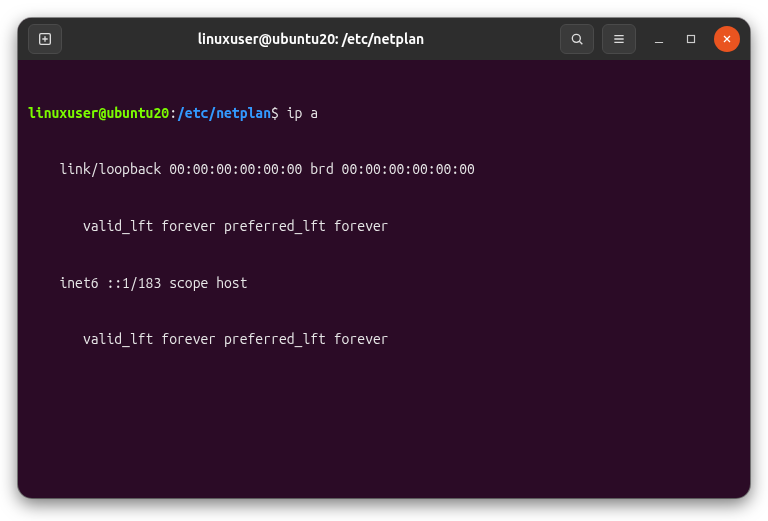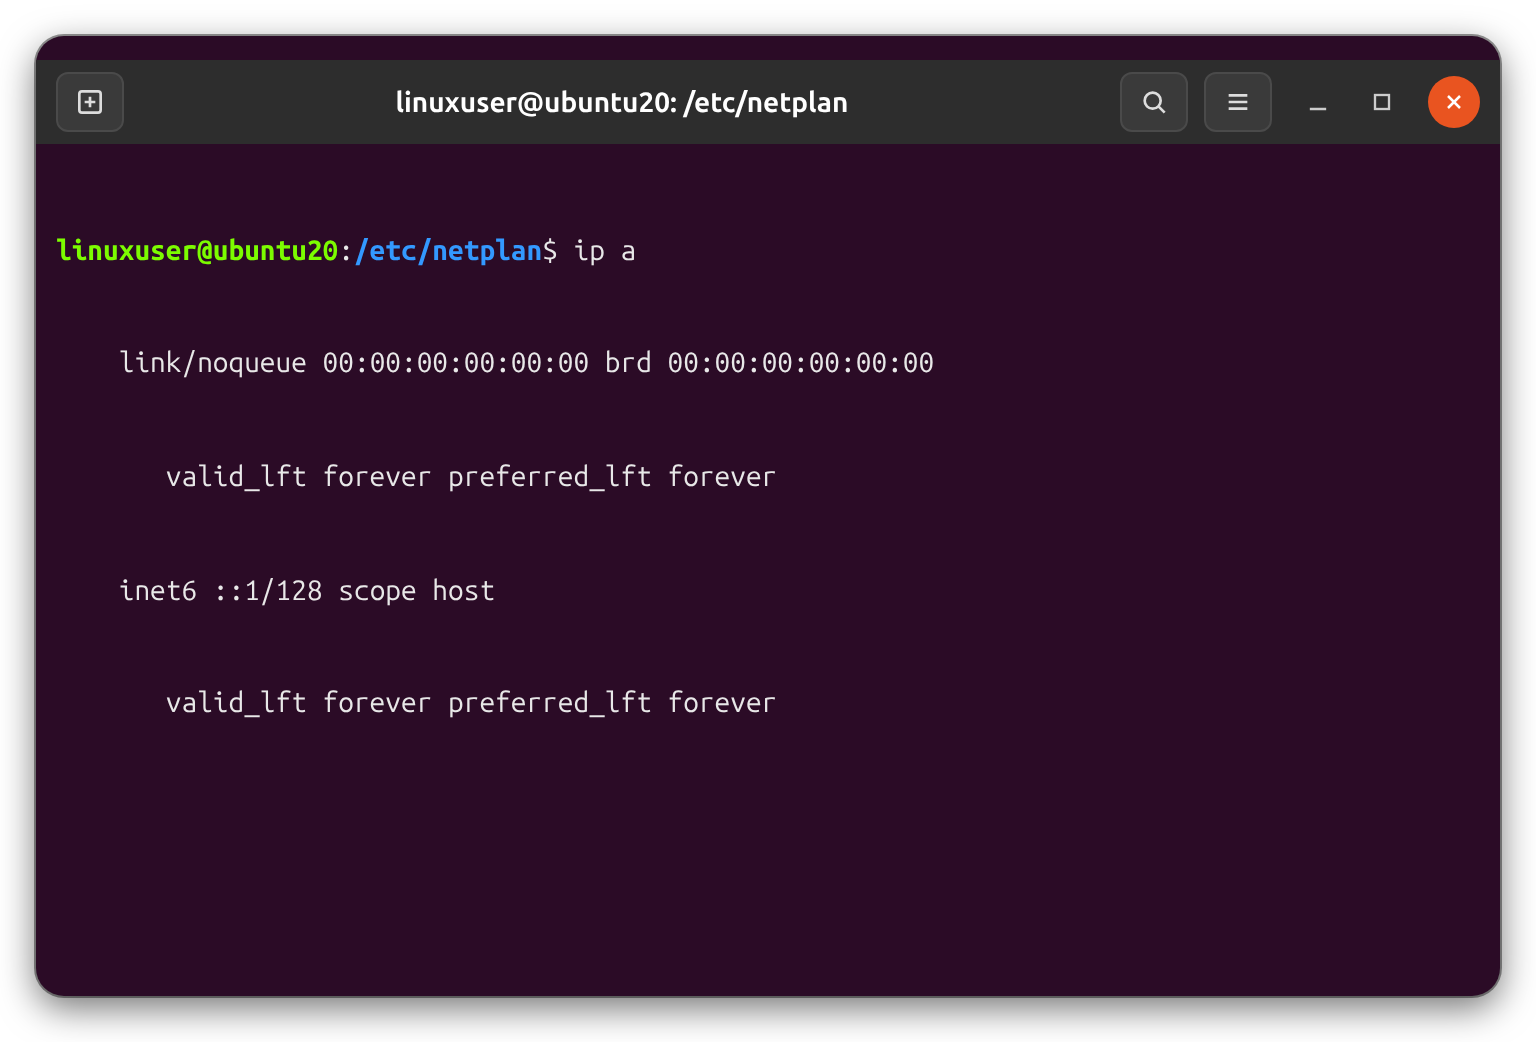--- a/index.html
+++ b/index.html
@@ -26,21 +26,20 @@
   .titlebar {
     height: 42px;
     background: #2d2d2d;
     display: flex;
     align-items: center;
     padding: 0 10px;
     gap: 8px;
     color: #e6e6e6;
     font-family: Ubuntu, "Segoe UI", Arial, sans-serif;
     font-size: 14px;
-    margin-top: 12px;
   }
   .tb-btn {
     width: 34px; height: 30px;
     border-radius: 6px;
     background: #3a3a3a;
     border: 1px solid #4a4a4a;
     display: inline-flex;
     align-items: center;
     justify-content: center;
     color: #ddd;
@@ -118,23 +117,23 @@
         <svg viewBox="0 0 24 24">
             <line x1="6" y1="6" x2="18" y2="18"></line>
             <line x1="18" y1="6" x2="6" y2="18"></line>
           </svg>
       </span>
     </div>
   </div>
 
   <div class="term">
     <div class="line"><span class="user">linuxuser@ubuntu20</span><span class="prompt">:</span><span class="path">/etc/netplan</span><span class="prompt">$</span><span class="cmd"> <span>ip a</span></span></div>
-    <div class="line">    link/noqueue 00:00:00:00:00:00 brd 00:00:00:00:00:00</div>
+    <div class="line">    link/loopback 00:00:00:00:00:00 brd 00:00:00:00:00:00</div>
     <div class="line">       valid_lft forever preferred_lft forever</div>
-    <div class="line">    inet6 ::1/128 scope host</div>
+    <div class="line">    inet6 ::1/183 scope host</div>
     <div class="line">       valid_lft forever preferred_lft forever</div>
     
     
     
     
     
     
     
   </div>
 

